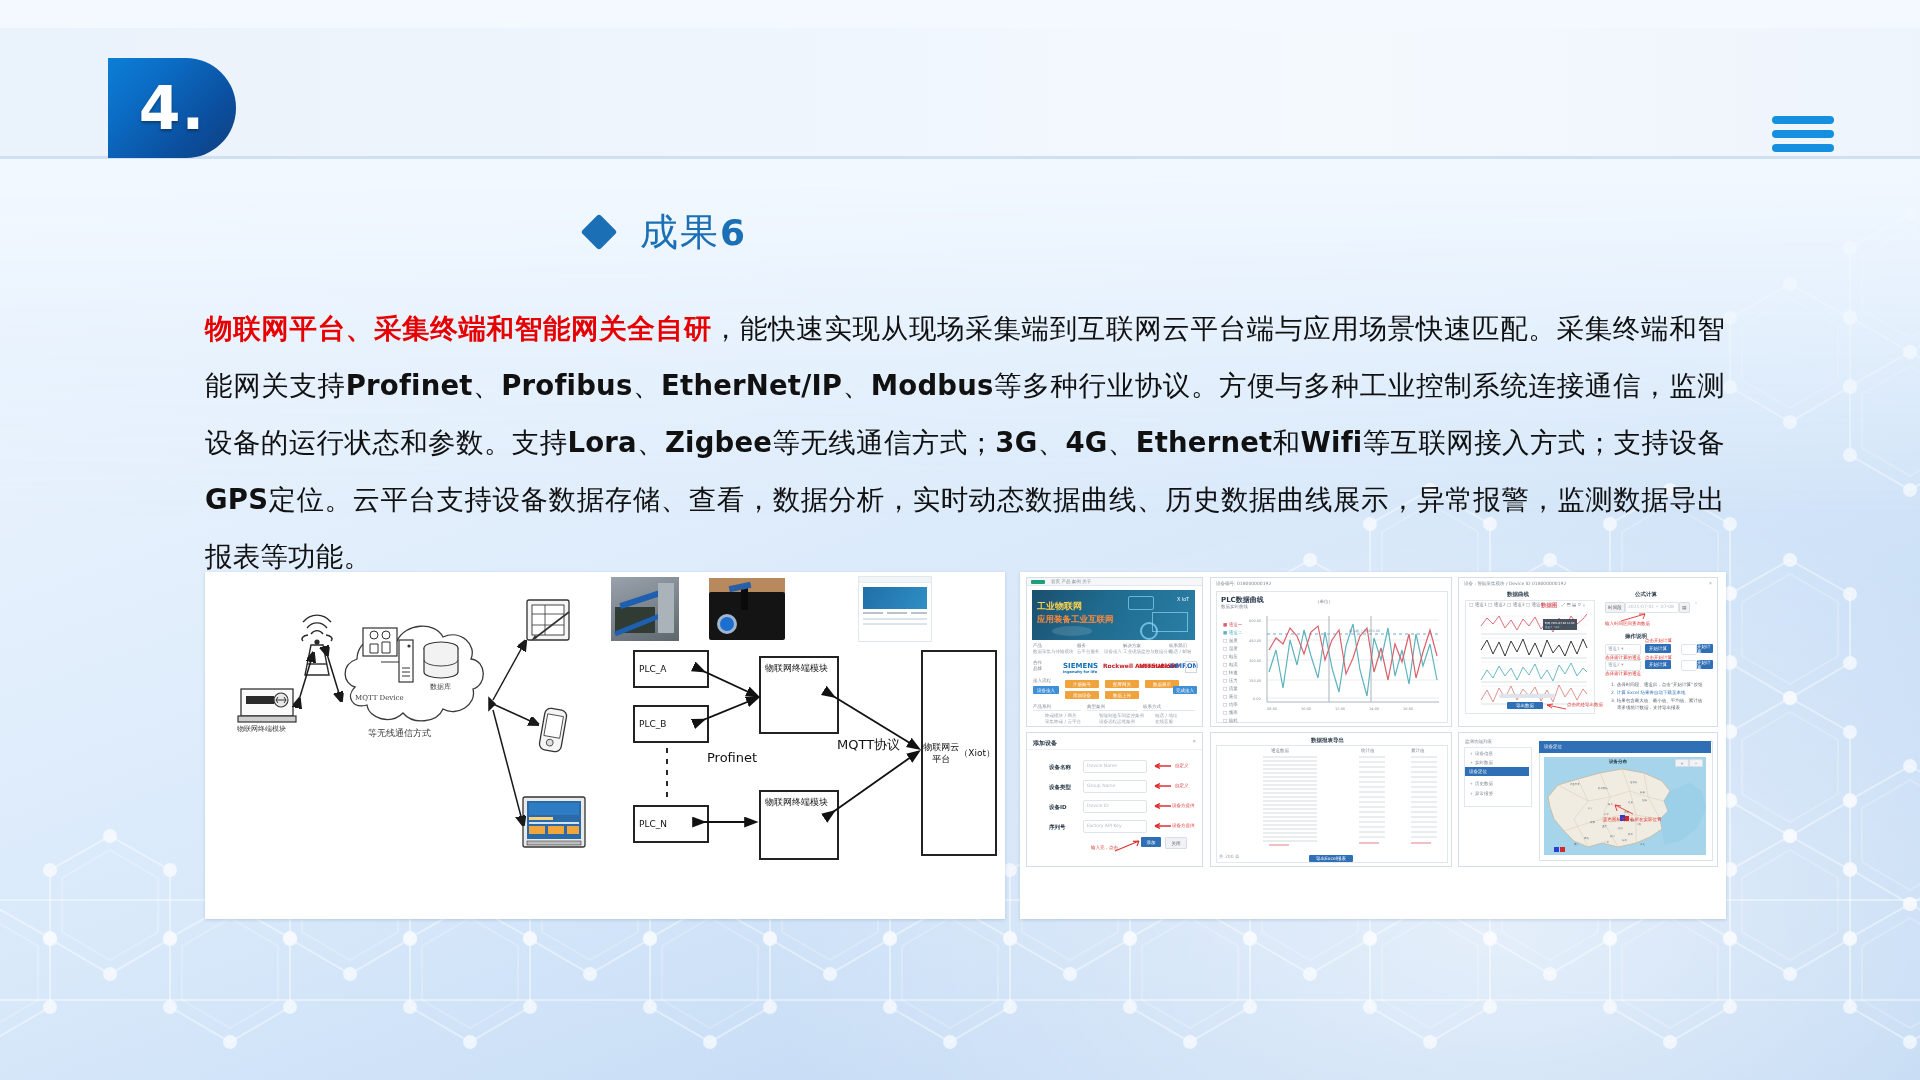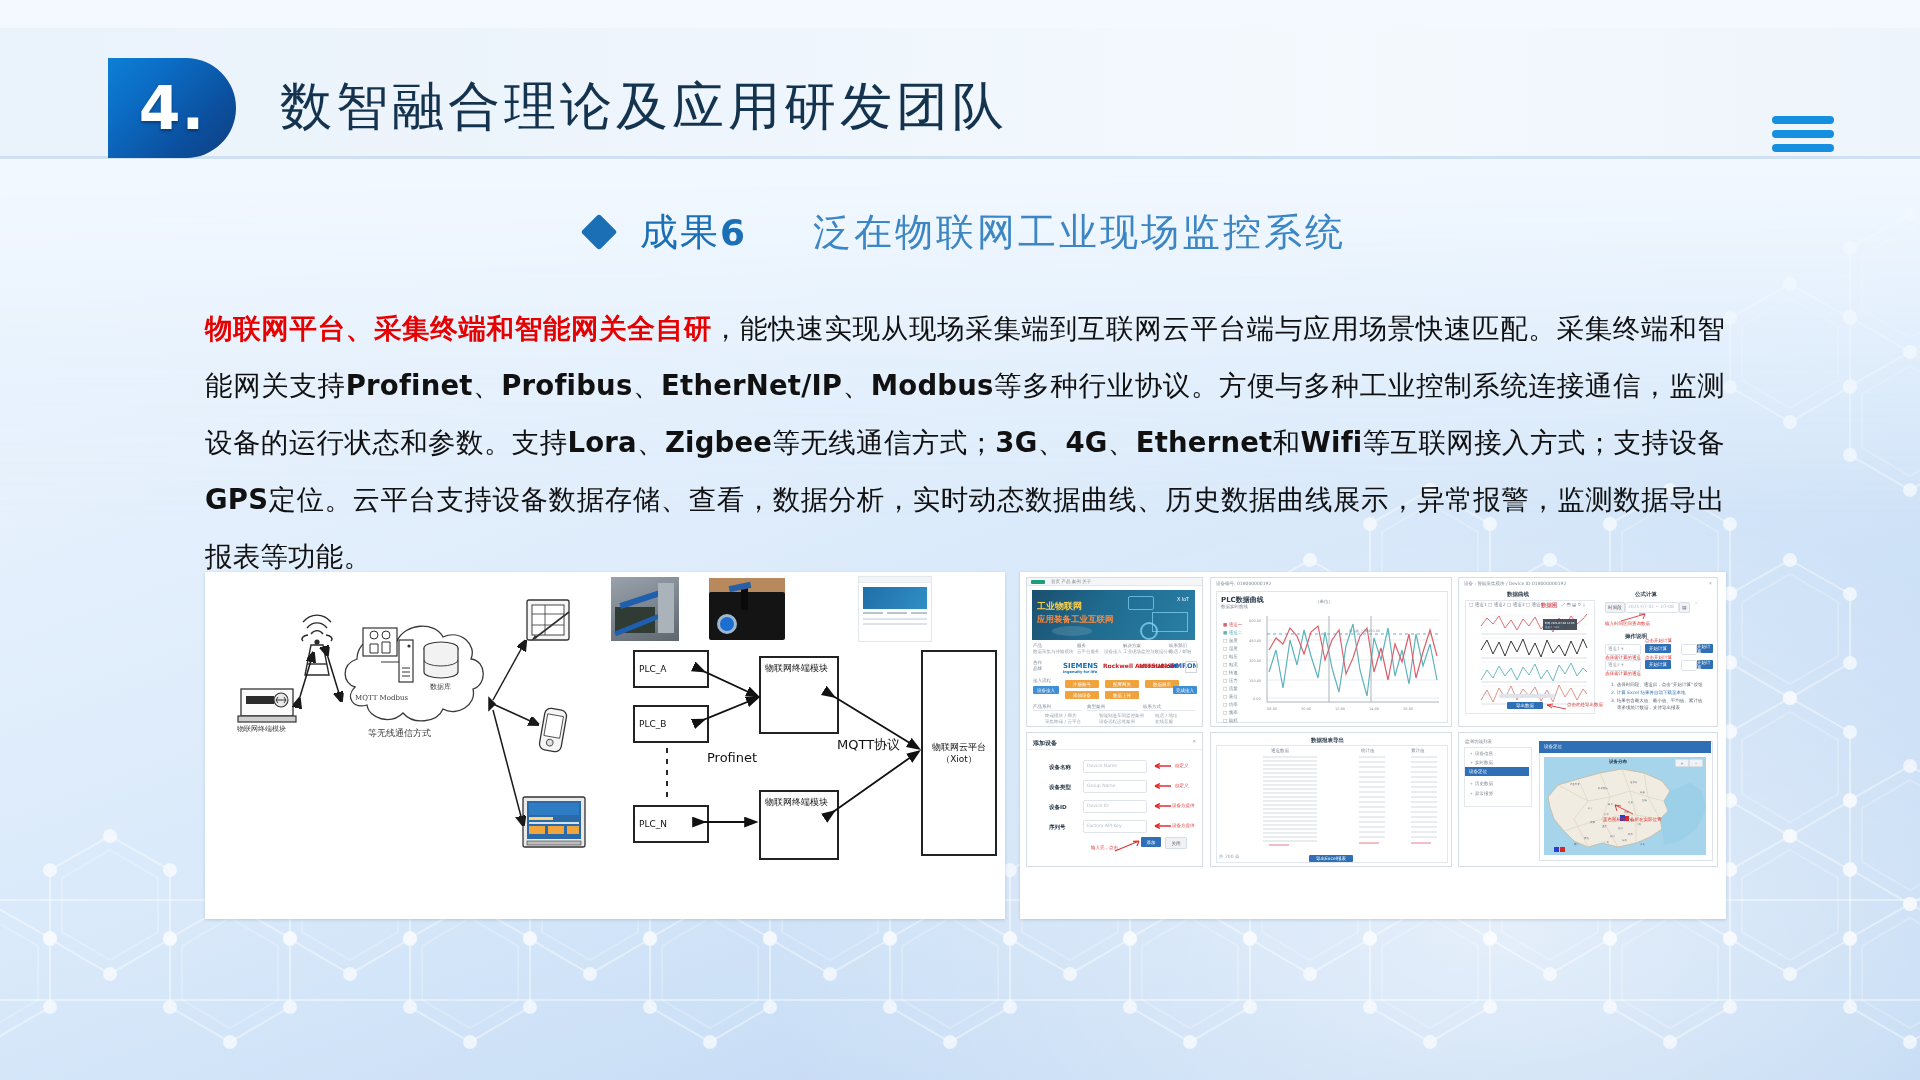--- a/index.html
+++ b/index.html
@@ -142,34 +142,32 @@
     <line x1="0" y1="900" x2="1920" y2="900"></line>
     <line x1="0" y1="1000" x2="1920" y2="1000"></line>
   </g>
 </svg>
 <div class="bg-fade"></div>
 
 <div class="header">
   <div class="num-badge">
     <span>4.</span>
   </div>
-  <div class="header-title">数智融合理论及应用研发团队</div>
   <div class="menu-icon">
     <i></i>
     <i></i>
     <i></i>
   </div>
 </div>
 
 <div class="subtitle-row">
   <div class="diamond"></div>
   <div class="sub-a">
     <span>成果</span><b>6</b>
   </div>
-  <div class="sub-b">泛在物联网工业现场监控系统</div>
 </div>
 
 <div class="para" id="para"><span class="red">物联网平台、采集终端和智能网关全自研</span><span>，能快速实现从现场采集端到互联网云平台端与应用场景快速匹配。采集终端和智能网关支持</span><span class="bk">Profinet</span><span>、</span><span class="bk">Profibus</span><span>、</span><span class="bk">EtherNet/IP</span><span>、</span><span class="bk">Modbus</span><span>等多种行业协议。方便与多种工业控制系统连接通信，监测设备的运行状态和参数。支持</span><span class="bk">Lora</span><span>、</span><span class="bk">Zigbee</span><span>等无线通信方式；</span><span class="bk">3G</span><span>、</span><span class="bk">4G</span><span>、</span><span class="bk">Ethernet</span><span>和</span><span class="bk">Wifi</span><span>等互联网接入方式；支持设备</span><span class="bk">GPS</span><span>定位。云平台支持设备数据存储、查看，数据分析，实时动态数据曲线、历史数据曲线展示，异常报警，监测数据导出报表等功能。</span></div>
 
 <div class="panel" id="panel-left">
   <div class="stage">
 
     <div class="arch">
       <svg width="395" height="299" viewBox="0 0 395 299">
 
@@ -258,21 +256,21 @@
           </defs>
           <line x1="94" y1="128" x2="108" y2="82" marker-end="url(#ah)" marker-start="url(#ah)"></line>
           <line x1="122" y1="82" x2="136" y2="128" marker-end="url(#ah)" marker-start="url(#ah)"></line>
           <line x1="288" y1="128" x2="320" y2="70" marker-end="url(#ah)"></line>
           <line x1="288" y1="132" x2="332" y2="152" marker-end="url(#ah)"></line>
           <line x1="288" y1="138" x2="318" y2="252" marker-end="url(#ah)"></line>
           <path d="M284 126 l6 6 l-6 6 z" fill="#1a1a1a"></path>
         </g>
       </svg>
       <div class="ar-lbl" style="left:32px;top:152px;">物联网终端模块</div>
-      <div class="ar-lbl" style="left:150px;top:122px;">MQTT Modbus</div>
+      <div class="ar-lbl" style="left:150px;top:122px;">MQTT Device</div>
       <div class="ar-lbl" style="left:225px;top:110px;">数据库</div>
       <div class="ar-lbl" style="left:163px;top:155px;font-size:9px;">等无线通信方式</div>
     </div>
 
     <div class="plc">
 
       <div class="photo" style="left:8px;top:5px;width:68px;height:64px;
            background:linear-gradient(160deg,#9aa3ad 0%,#7f8890 45%,#5e666e 100%);">
         <div style="position:absolute;left:4px;top:30px;width:40px;height:26px;background:#2f3b33;"></div>
         <div style="position:absolute;left:8px;top:18px;width:52px;height:6px;background:#1f5fb0;transform:rotate(-18deg);"></div>
@@ -301,21 +299,21 @@
           <span>PLC_A</span>
         </div>
       <div class="pbox" style="left:30px;top:133px;width:68px;height:34px;">
           <span>PLC_B</span>
         </div>
       <div class="pbox" style="left:30px;top:233px;width:68px;height:34px;">
           <span>PLC_N</span>
         </div>
       <div class="pbox cn" style="left:156px;top:84px;width:72px;height:70px;"><span>物联网终端模块</span></div>
       <div class="pbox cn" style="left:156px;top:218px;width:72px;height:62px;"><span>物联网终端模块</span></div>
-      <div class="pbox cn" style="left:318px;top:78px;width:72px;height:202px;display:flex;flex-direction:column;
+      <div class="pbox cn" style="left:318px;top:78px;width:72px;height:202px;display:flex;flex-direction:row;
            align-items:center;justify-content:center;text-align:center;padding:0;">
         <span>物联网云平台</span>
         <span>（Xiot）</span>
       </div>
 
       <div class="plabel" style="left:104px;top:178px;">Profinet</div>
       <div class="plabel" style="left:234px;top:164px;">MQTT协议</div>
 
       <svg style="position:absolute;left:0;top:0;" width="402" height="299">
         <defs>

